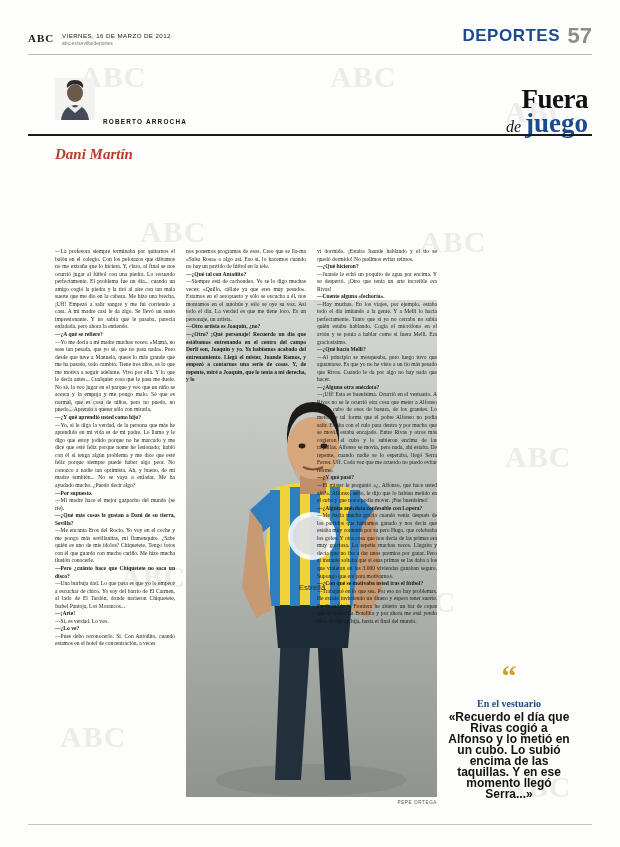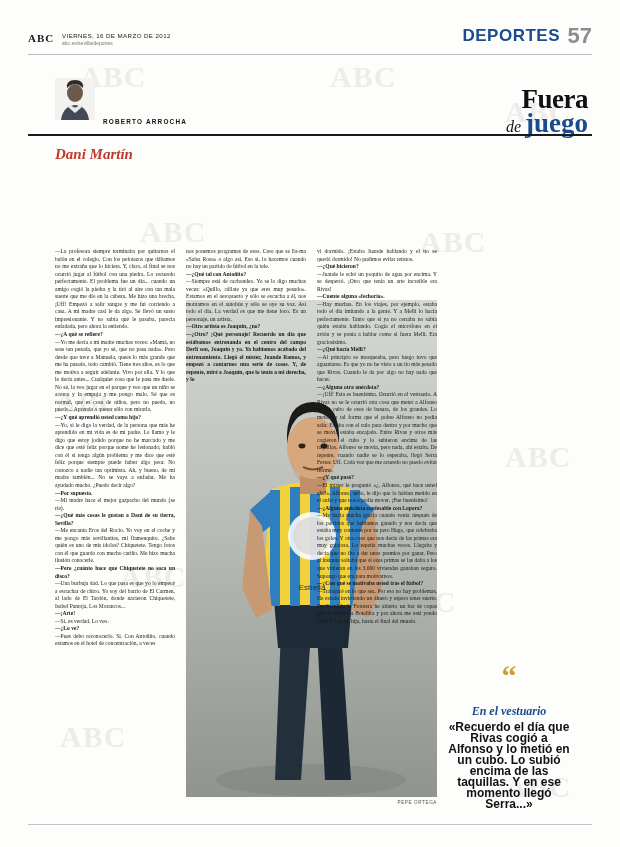--- a/index.html
+++ b/index.html
@@ -158,22 +158,22 @@
   .pullquote{
     position:absolute;left:448px;top:666px;width:122px;
     text-align:center;
   }
   .pq-mark{
     font-family:"Liberation Serif", serif;
     font-size:30px;color:#c9a227;line-height:20px;font-weight:bold;
   }
   .pq-label{
     font-family:"Liberation Serif", serif;
-    font-style:italic;font-weight:bold;font-size:12px;color:#1b4b8f;
-    margin-top:18px;
+    font-weight:bold;font-size:10px;color:#1b4b8f;
+    margin-top:12px;
   }
   .pq-text{
     font-family:Liberation Sans, sans-serif;
     font-weight:bold;font-size:12px;line-height:11px;color:#111;
     margin-top:3px;
   }
   .rule-bottom{
     position:absolute;left:28px;right:28px;bottom:22px;
     border-top:1px solid #c4c4c4;
   }

